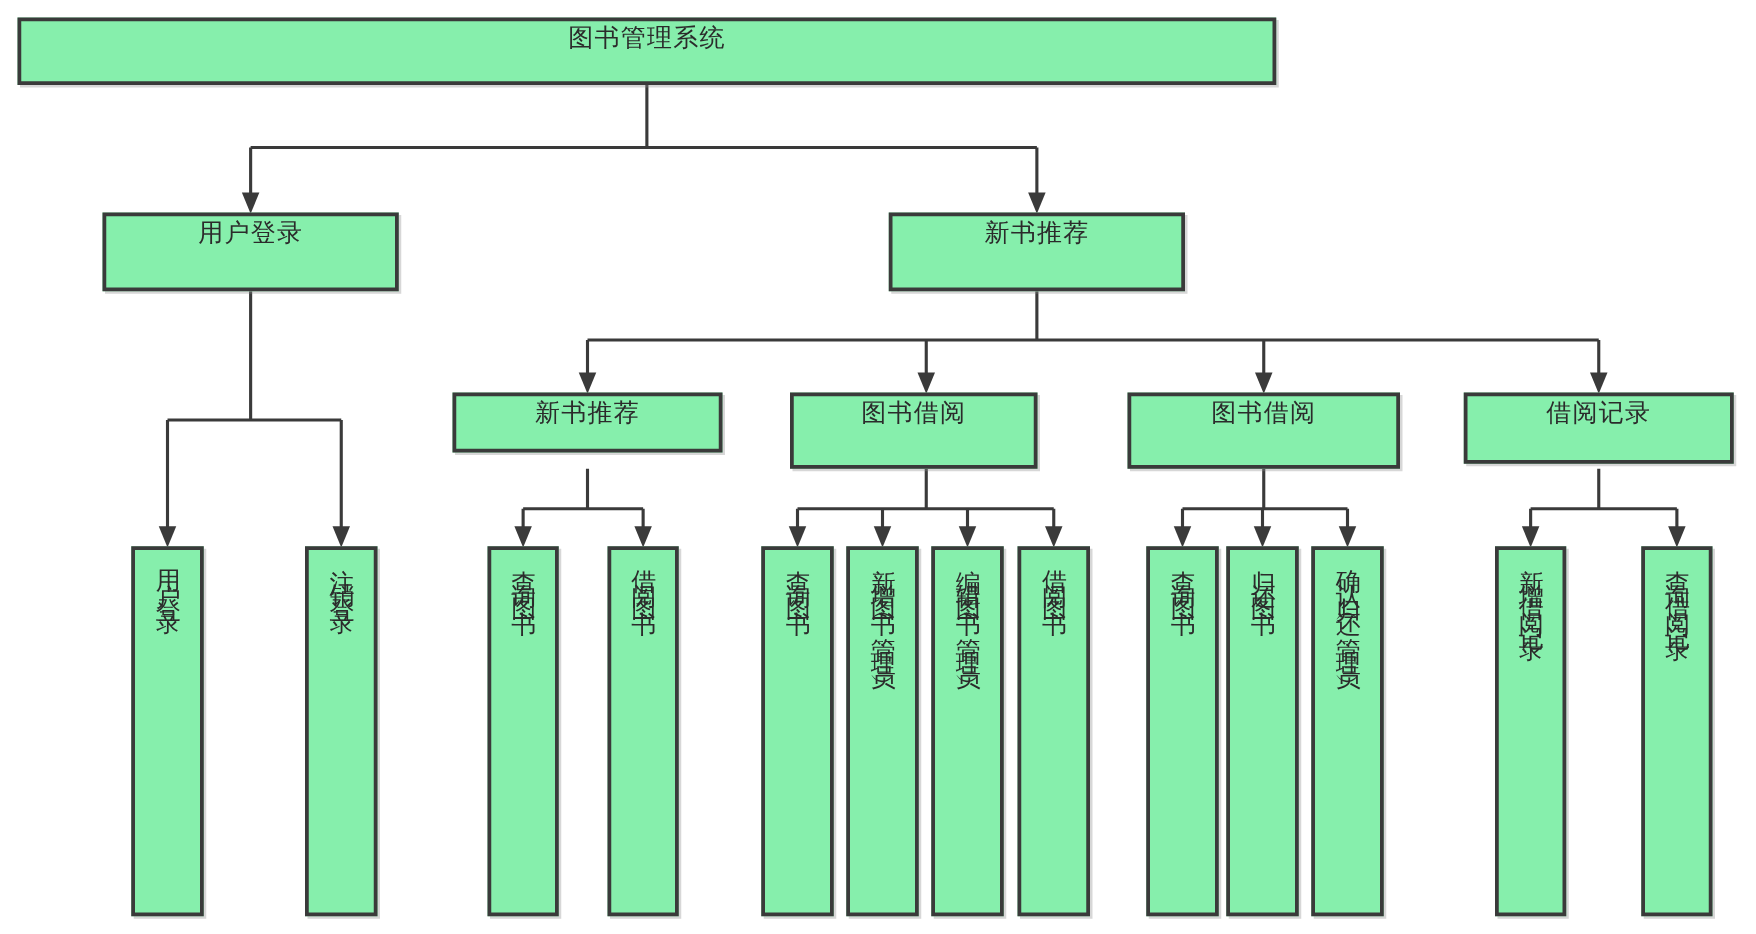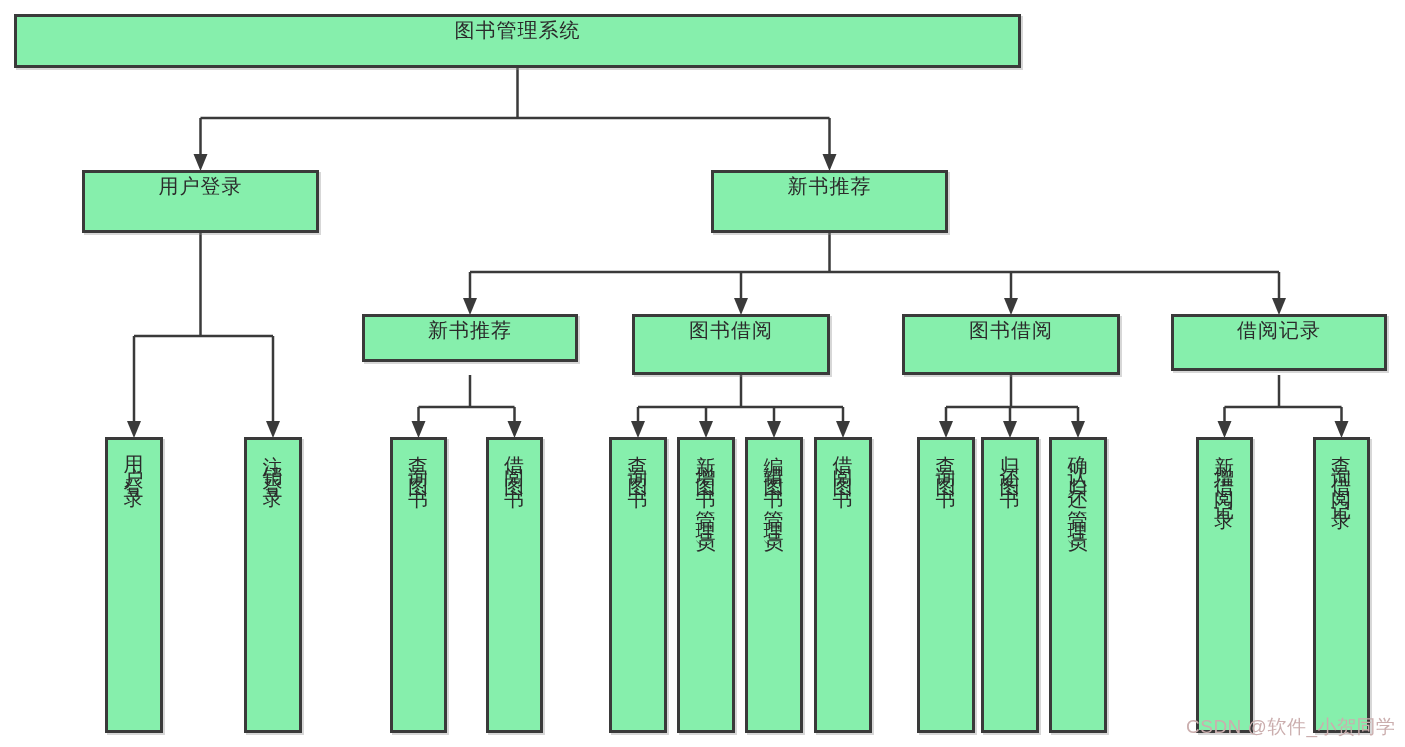--- a/index.html
+++ b/index.html
@@ -90,21 +90,20 @@
       <polygon points="1004,298 1018,298 1011,315" fill="#3a3a3a"></polygon>
       <line x1="1279" y1="272" x2="1279" y2="302" stroke="#3a3a3a" stroke-width="2.5"></line>
       <polygon points="1272,298 1286,298 1279,315" fill="#3a3a3a"></polygon>
       <line x1="517.5" y1="68" x2="517.5" y2="118" stroke="#3a3a3a" stroke-width="2.5"></line>
       <line x1="200.5" y1="118" x2="829.5" y2="118" stroke="#3a3a3a" stroke-width="2.5"></line>
       <line x1="200.5" y1="118" x2="200.5" y2="158" stroke="#3a3a3a" stroke-width="2.5"></line>
       <polygon points="193.5,154 207.5,154 200.5,171" fill="#3a3a3a"></polygon>
       <line x1="829.5" y1="118" x2="829.5" y2="158" stroke="#3a3a3a" stroke-width="2.5"></line>
       <polygon points="822.5,154 836.5,154 829.5,171" fill="#3a3a3a"></polygon>
     </svg>
-  <div id="watermark" style="color: rgb(203, 174, 174);">CSDN @软件_小贺同学</div>
 <div class="node h" style="left: 14px; top: 14px; width: 1007px; height: 54px;">
       <span>图书管理系统</span>
     </div>
     <div class="node h" style="left: 82px; top: 170px; width: 237px; height: 63px;">
       <span>用户登录</span>
     </div>
     <div class="node v" style="left: 105px; top: 437px; width: 58px; height: 296px;">
       <span>用户登录</span>
     </div>
     <div class="node v" style="left: 244px; top: 437px; width: 58px; height: 296px;">

